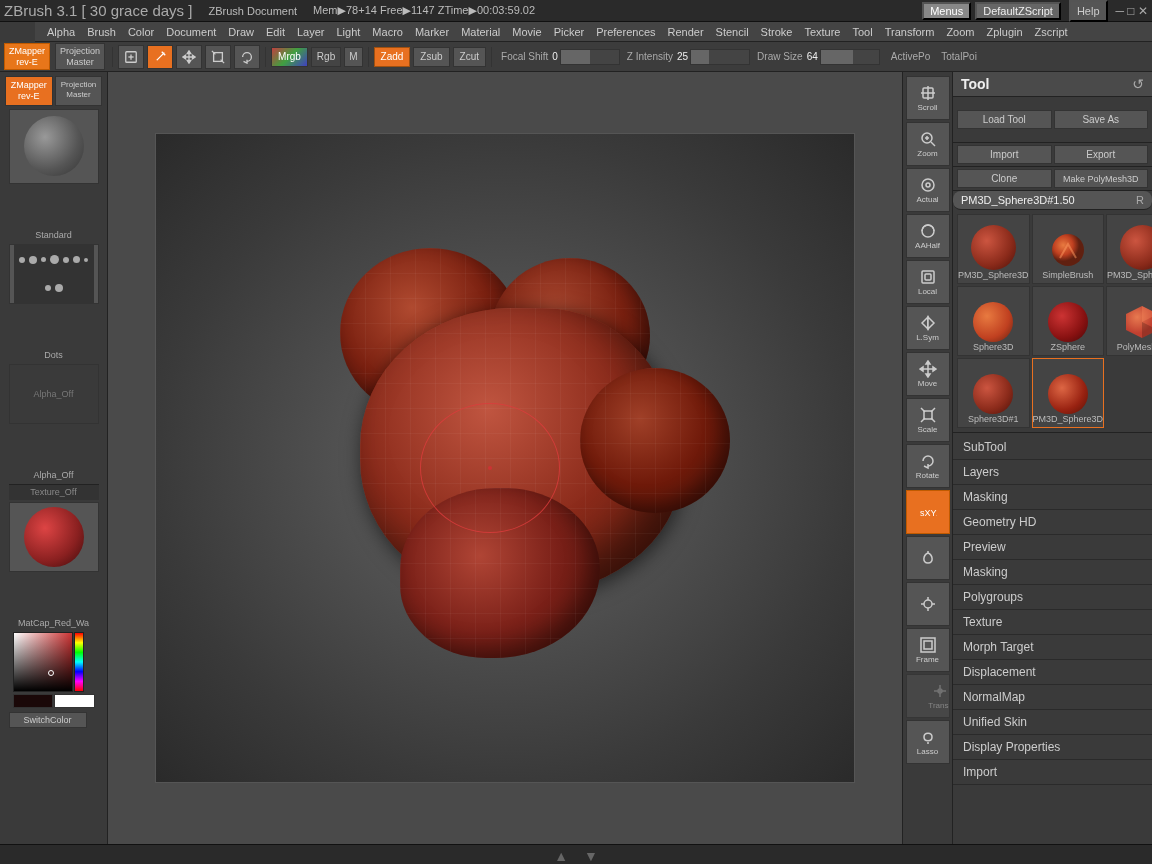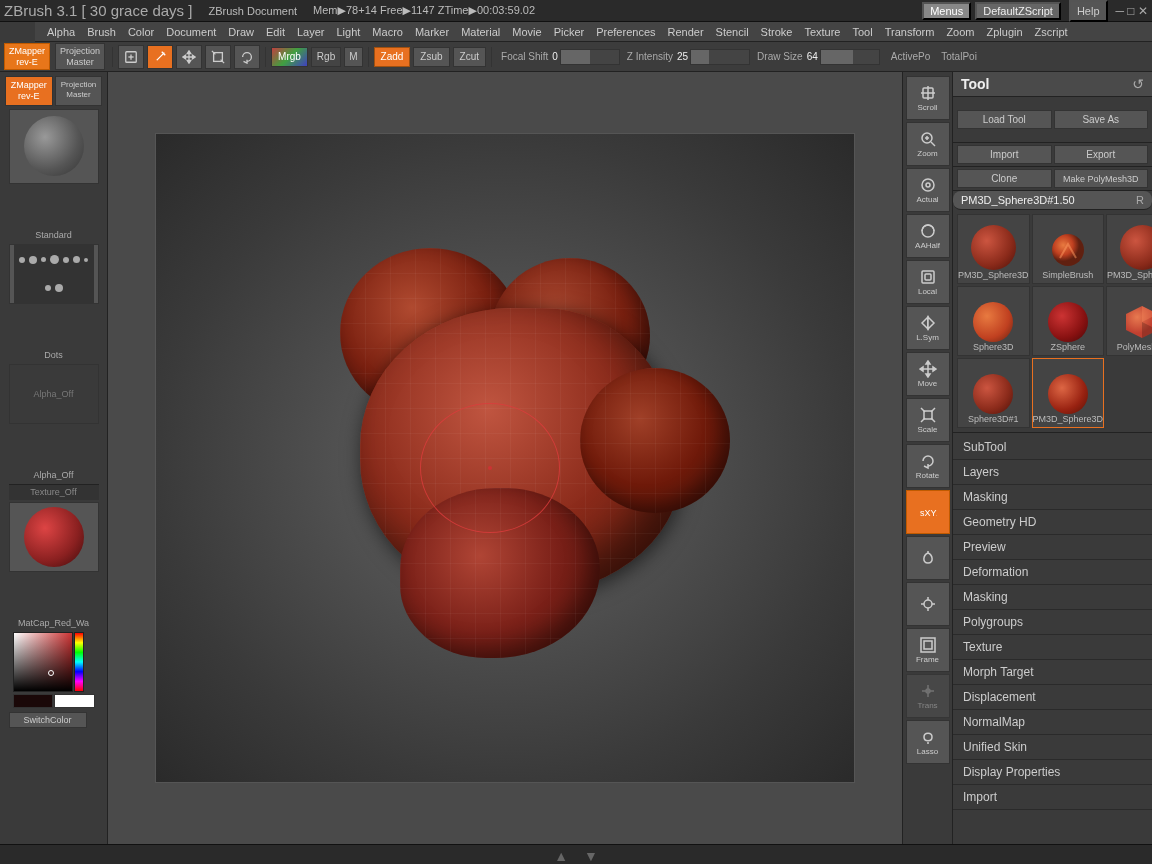--- a/index.html
+++ b/index.html
@@ -892,21 +892,21 @@
     </div>
 
     <div class="side-btn">
       <svg viewBox="0 0 18 18" fill="none" stroke="#ccc" stroke-width="1.5">
         <rect x="2" y="2" width="14" height="14"></rect>
         <rect x="5" y="5" width="8" height="8"></rect>
       </svg>
       <span class="side-btn-label">Frame</span>
     </div>
 
-    <div class="side-btn" style="opacity:0.5;">
+    <div class="side-btn" style="opacity:0.5;align-items:flex-end;">
       <svg viewBox="0 0 18 18" fill="none" stroke="#aaa" stroke-width="1.5">
         <path d="M3 9 L15 9"></path>
         <path d="M9 3 L9 15"></path>
         <circle cx="9" cy="9" r="2"></circle>
       </svg>
       <span class="side-btn-label">Trans</span>
     </div>
 
     <div class="side-btn">
       <svg viewBox="0 0 18 18" fill="none" stroke="#ccc" stroke-width="1.5">
@@ -1008,21 +1008,20 @@
         <span class="tool-thumb-label">PM3D_Sphere3D</span>
       </div>
     </div>
 
     <div id="right-menu">
       <div class="right-menu-item">SubTool</div>
       <div class="right-menu-item">Layers</div>
       <div class="right-menu-item">Masking</div>
       <div class="right-menu-item">Geometry HD</div>
       <div class="right-menu-item">Preview</div>
-      <div class="right-menu-item">Deformation</div>
       <div class="right-menu-item">Masking</div>
       <div class="right-menu-item">Polygroups</div>
       <div class="right-menu-item">Texture</div>
       <div class="right-menu-item">Morph Target</div>
       <div class="right-menu-item">Displacement</div>
       <div class="right-menu-item">NormalMap</div>
       <div class="right-menu-item">Unified Skin</div>
       <div class="right-menu-item">Display Properties</div>
       <div class="right-menu-item">Import</div>
 

